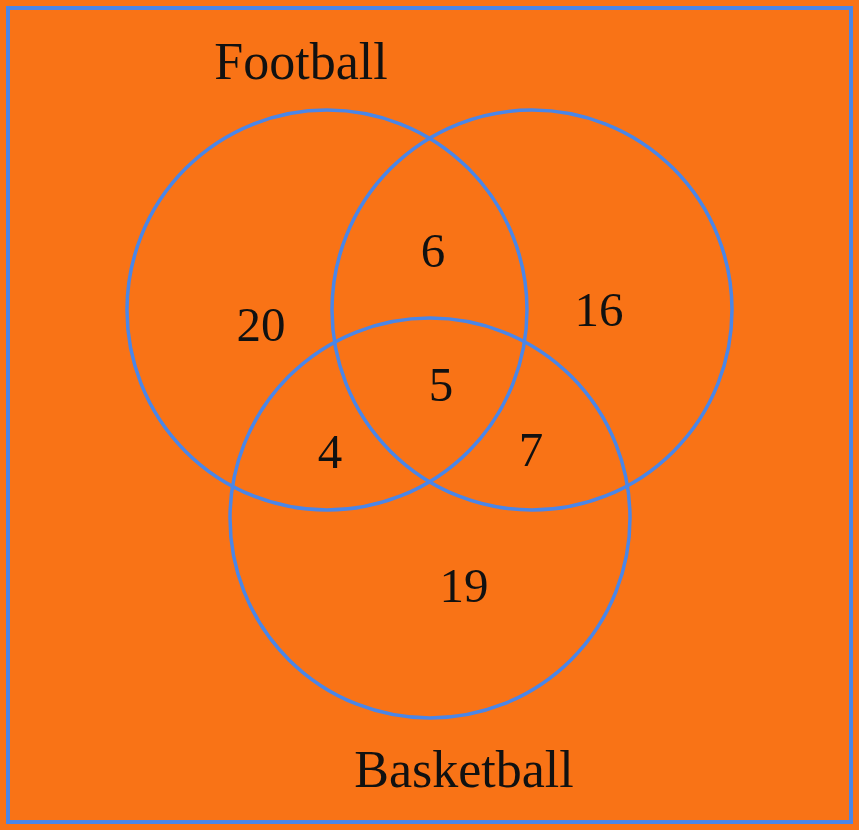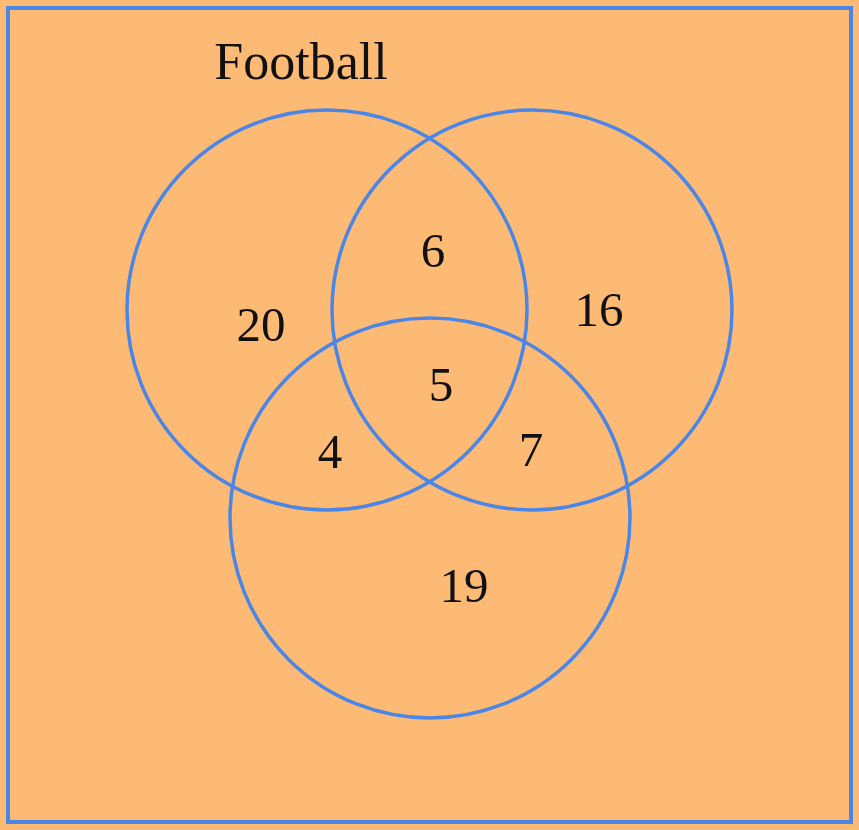--- a/index.html
+++ b/index.html
@@ -4,21 +4,21 @@
 <style>
   html, body {
     margin: 0;
     padding: 0;
     background: #ffffff;
   }
   .canvas {
     position: relative;
     width: 859px;
     height: 830px;
-    background: #fdba74;
+    background: #f97316;
     overflow: hidden;
     font-family: "Liberation Serif", serif;
   }
   .canvas svg {
     position: absolute;
     left: 0;
     top: 0;
   }
   .lbl {
     position: absolute;
@@ -41,20 +41,21 @@
 <div class="canvas">
 
   <svg width="859" height="830" viewBox="0 0 859 830">
     <rect x="8" y="8" width="843" height="814" fill="none" stroke="#4a86e8" stroke-width="4"></rect>
     <circle cx="327" cy="310" r="200" fill="none" stroke="#4a86e8" stroke-width="3.5"></circle>
     <circle cx="532" cy="310" r="200" fill="none" stroke="#4a86e8" stroke-width="3.5"></circle>
     <circle cx="430" cy="518" r="200" fill="none" stroke="#4a86e8" stroke-width="3.5"></circle>
   </svg>
 
   <div class="lbl set-label" style="left:301px; top:62px">Football</div>
+  <div class="lbl set-label" style="left:464px; top:770px">Basketball</div>
 
   <div class="lbl num-label" style="left:261px; top:324px">20</div>
   <div class="lbl num-label" style="left:433px; top:250px">6</div>
   <div class="lbl num-label" style="left:599px; top:309px">16</div>
   <div class="lbl num-label" style="left:441px; top:384px">5</div>
   <div class="lbl num-label" style="left:330px; top:451px">4</div>
   <div class="lbl num-label" style="left:531px; top:449px">7</div>
   <div class="lbl num-label" style="left:464px; top:585px">19</div>
 
 </div>

